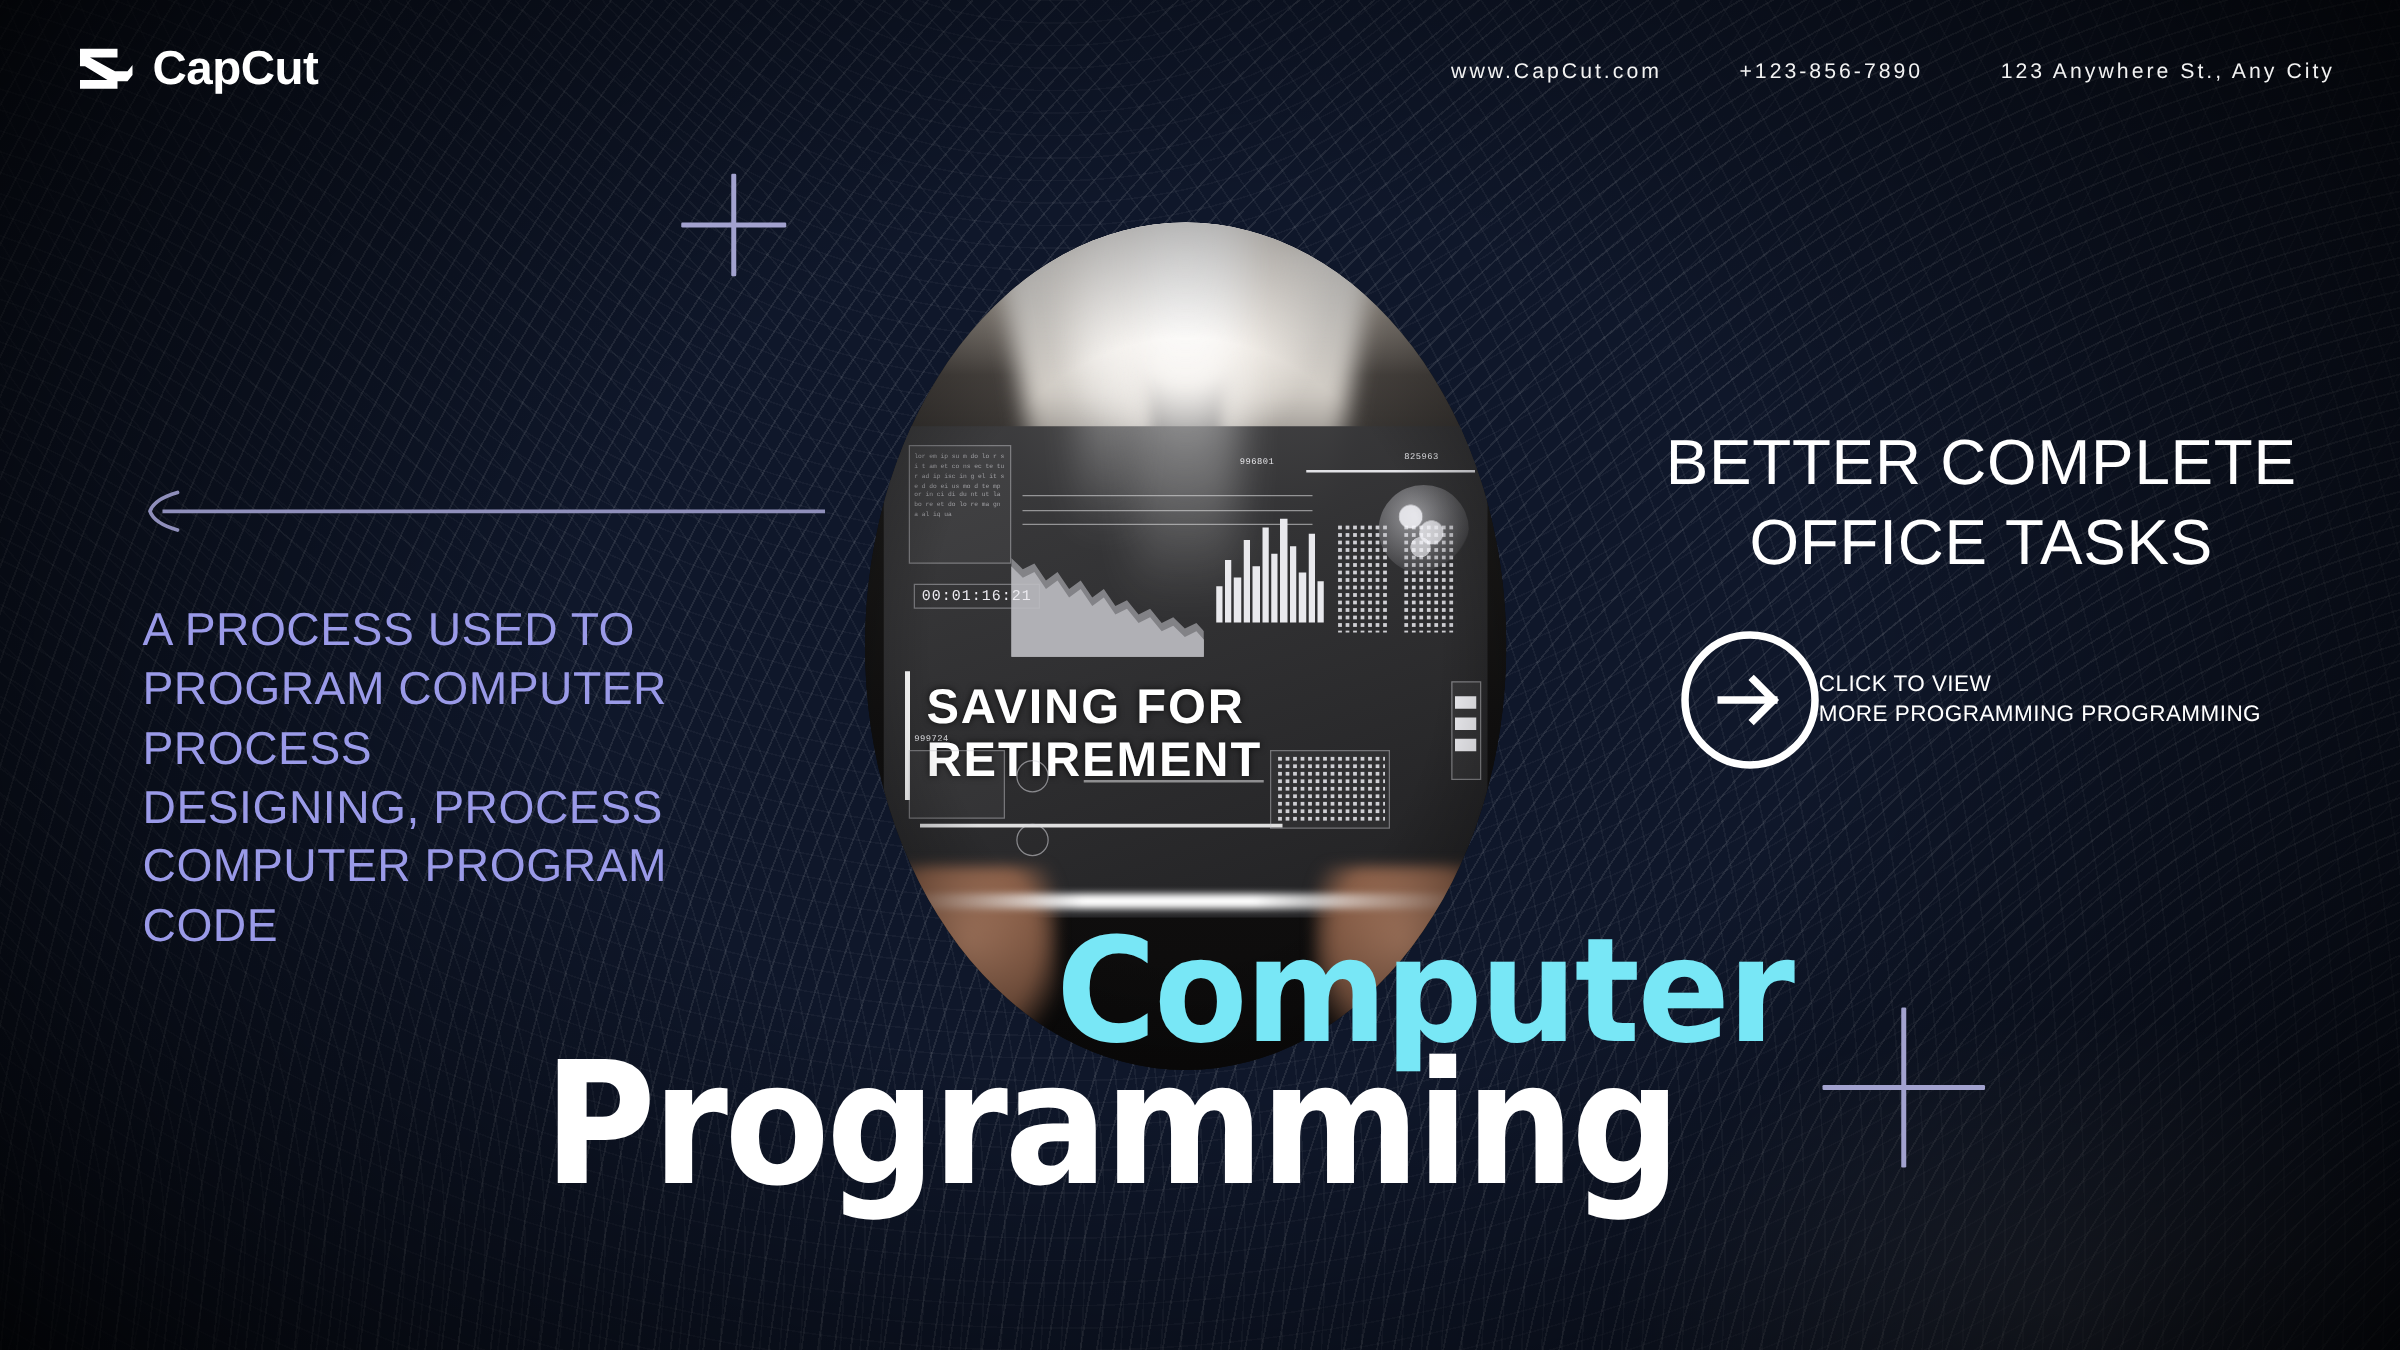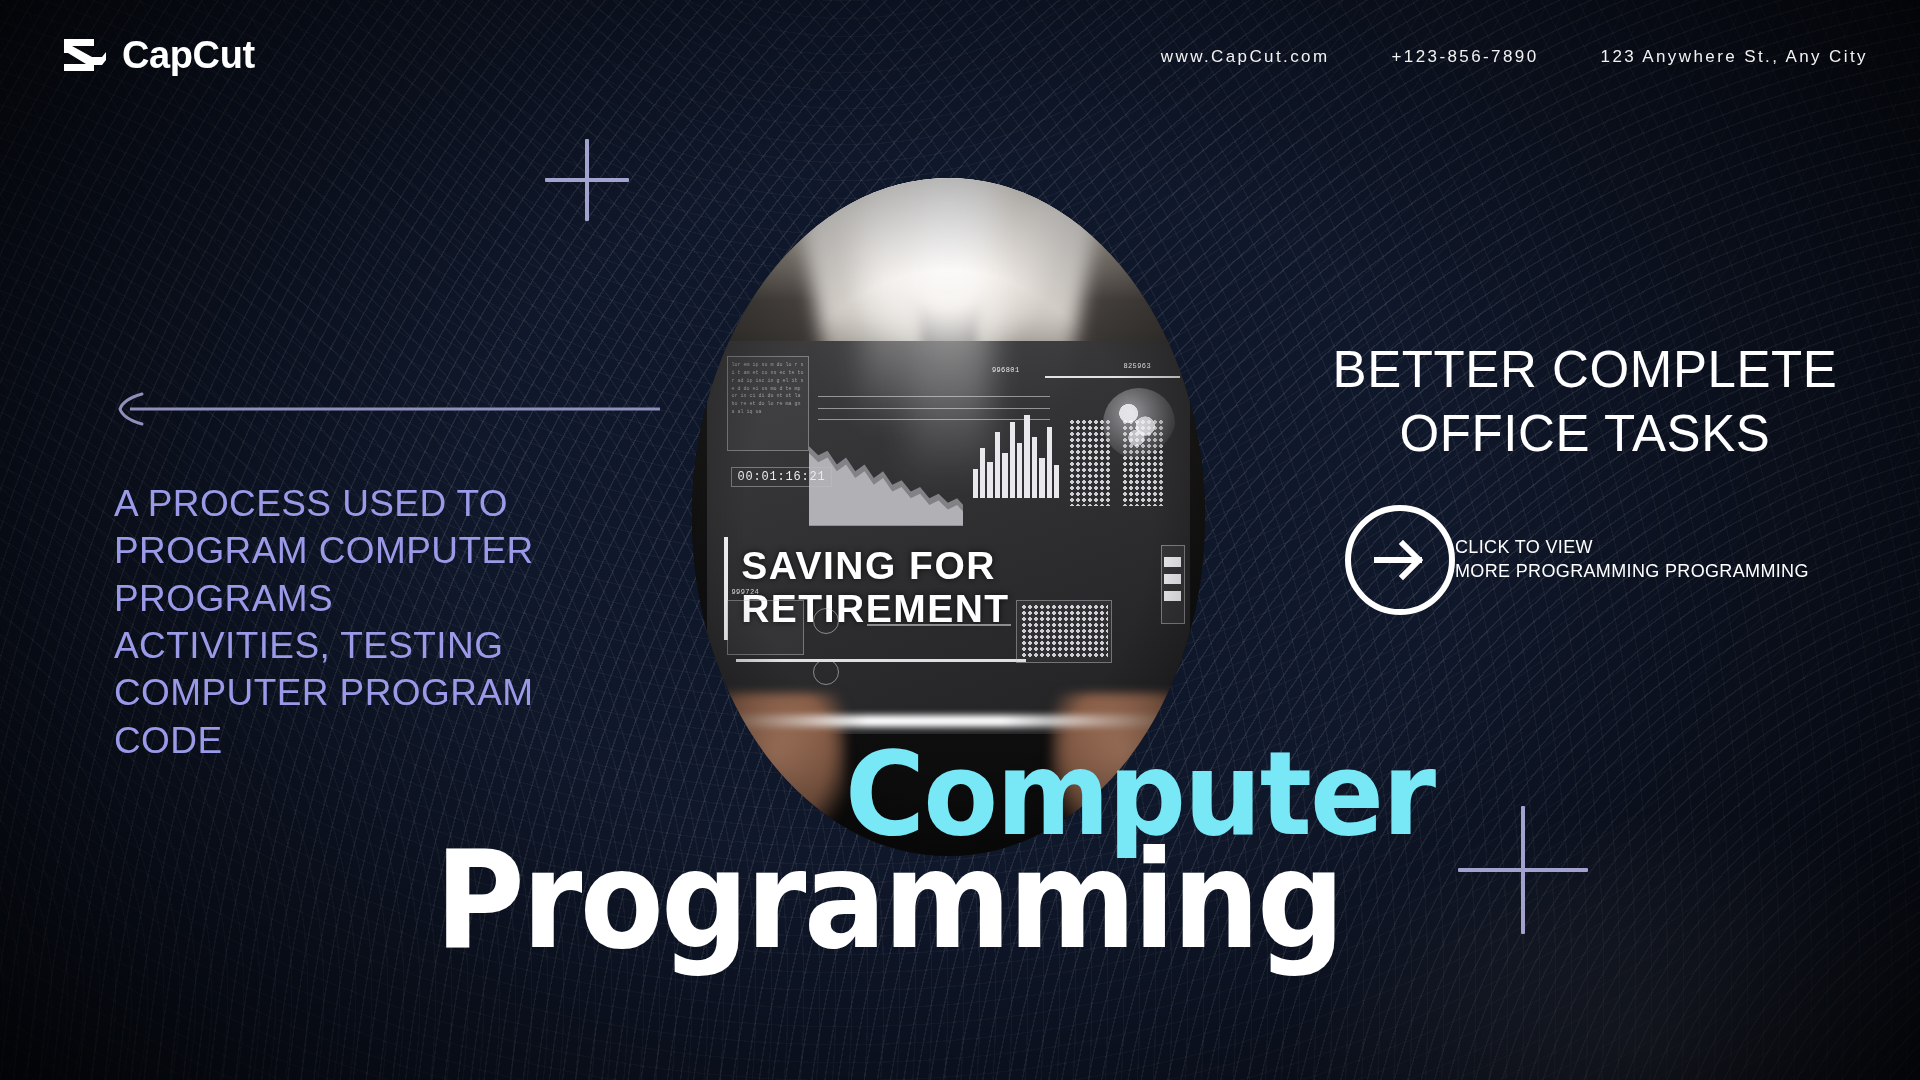--- a/index.html
+++ b/index.html
@@ -337,22 +337,22 @@
   <div class="left-arrow-rule">
     <svg viewBox="0 0 548 34" xmlns="http://www.w3.org/2000/svg">
       <path d="M548 17 H18" stroke="#8f8fbb" stroke-width="3" fill="none"></path>
       <path d="M30 2 C16 6 10 11 8 17 C10 23 16 28 30 32" stroke="#8f8fbb" stroke-width="3" fill="none" stroke-linecap="round"></path>
     </svg>
   </div>
 
   <div class="left-body">
     <span class="ln">A PROCESS USED TO</span>
     <span class="ln">PROGRAM COMPUTER</span>
-    <span class="ln">PROGRAMS</span>
-    <span class="ln">ACTIVITIES, TESTING</span>
+    <span class="ln">PROCESS</span>
+    <span class="ln">DESIGNING, PROCESS</span>
     <span class="ln">COMPUTER PROGRAM</span>
     <span class="ln">CODE</span>
   </div>
 
   <div class="oval-wrap">
     <div class="photo">
       <div class="ph-bg"></div>
       <div class="ph-lapel-l"></div>
       <div class="ph-lapel-r"></div>
       <div class="ph-tie"></div>

